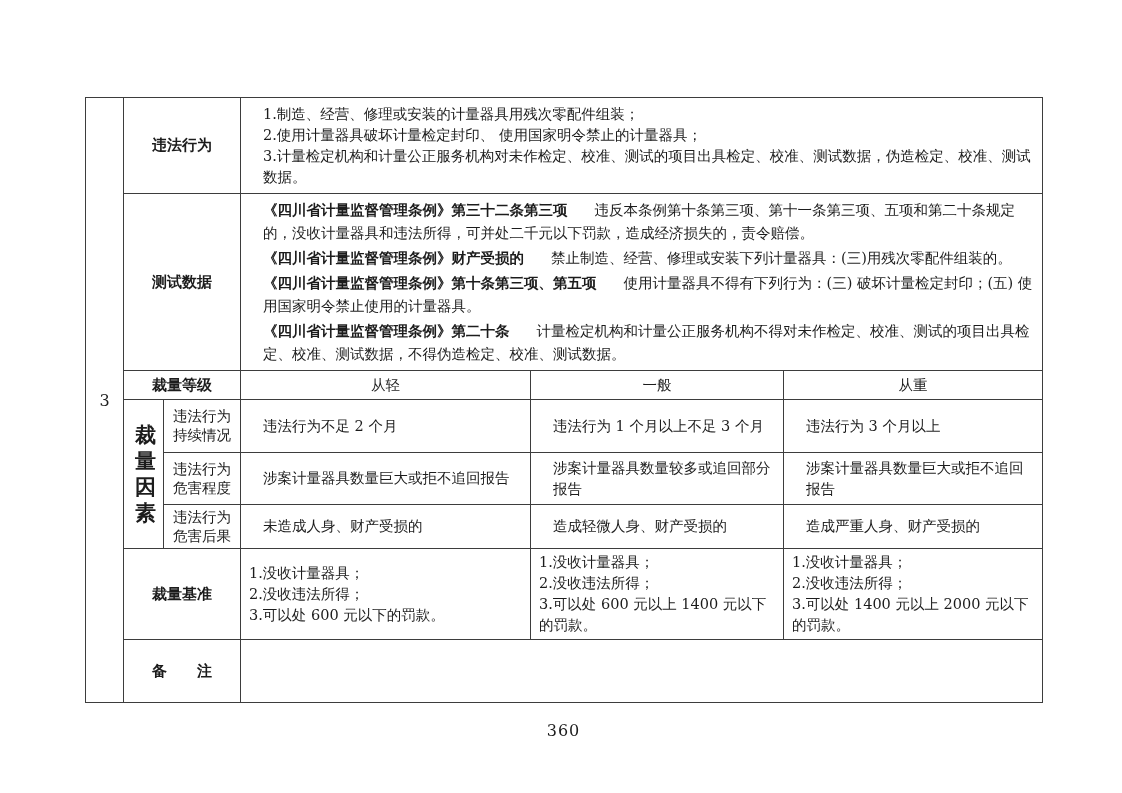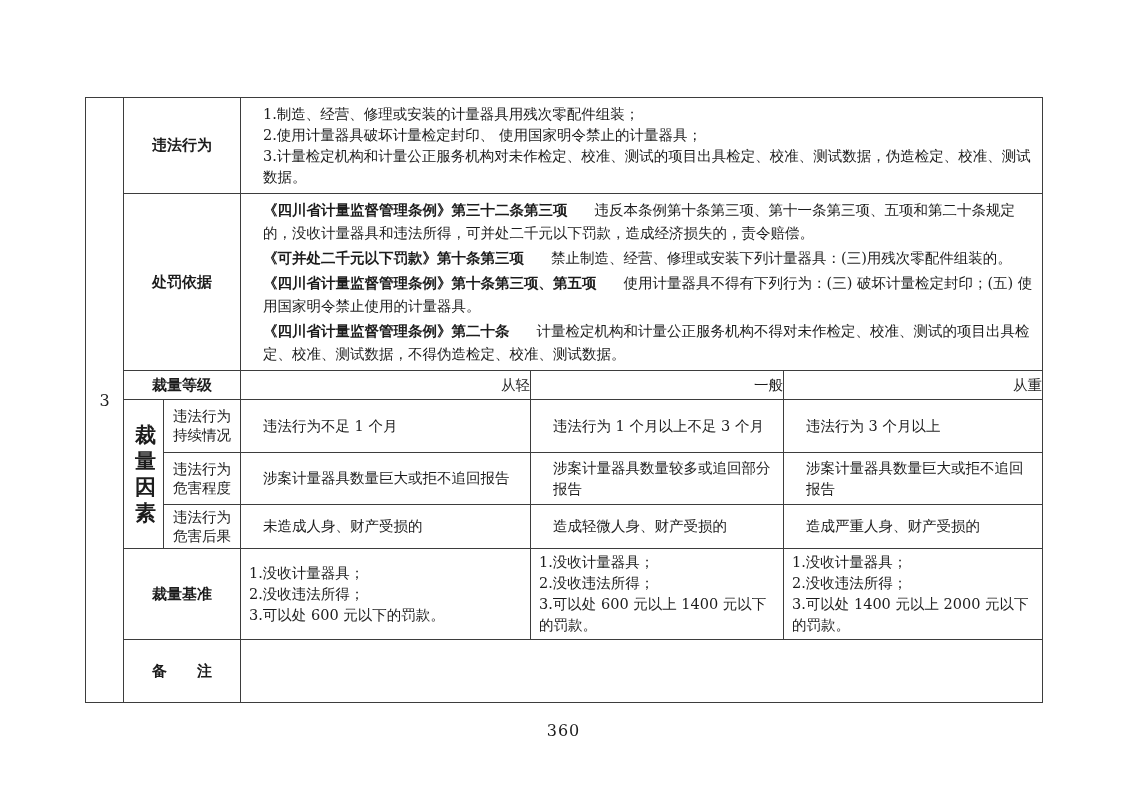--- a/index.html
+++ b/index.html
@@ -21,21 +21,21 @@
   tr.r2 td { height:170px; }
   tr.r3 td { height:29px; }
   tr.r4 td { height:53px; }
   tr.r5 td { height:52px; }
   tr.r6 td { height:44px; }
   tr.r7 td { height:79px; }
   tr.r8 td { height:63px; }
 
   td.num { text-align:center; font-size:16px; }
   td.lbl { text-align:center; font-weight:bold; font-size:15px; }
-  td.ctr { text-align:right; }
+  td.ctr { text-align:center; }
   td.content { padding:3px 5px 3px 22px; text-align:left; }
   .ml { white-space:pre-line; }
   td.sublbl { text-align:center; font-size:14.5px; line-height:19px; white-space:pre-line; }
   td.vert { vertical-align:middle; }
   .vtext {
     width:17px; margin:0 auto; font-weight:bold; font-size:21px;
     line-height:26px; word-break:break-all; text-align:center;
   }
   .law { margin:1px 0; line-height:23px; }
   .law b { margin-right:27px;margin-top:12px; }
@@ -60,41 +60,41 @@
     </colgroup>
     <tbody>
       <tr class="r1">
         <td class="num" rowspan="8">3</td>
         <td class="lbl" colspan="2">违法行为</td>
         <td class="content ml" colspan="3">1.制造、经营、修理或安装的计量器具用残次零配件组装；
 2.使用计量器具破坏计量检定封印、 使用国家明令禁止的计量器具；
 3.计量检定机构和计量公正服务机构对未作检定、校准、测试的项目出具检定、校准、测试数据，伪造检定、校准、测试数据。</td>
       </tr>
       <tr class="r2">
-        <td class="lbl" colspan="2">处罚依据</td>
+        <td class="lbl" colspan="2">测试数据</td>
         <td class="content" colspan="3">
           <p class="law"><b>《四川省计量监督管理条例》第三十二条第三项</b><span>违反本条例第十条第三项、第十一条第三项、五项和第二十条规定的，没收计量器具和违法所得，可并处二千元以下罚款，造成经济损失的，责令赔偿。</span></p>
-          <p class="law"><b>《可并处二千元以下罚款》第十条第三项</b><span>禁止制造、经营、修理或安装下列计量器具：(三)用残次零配件组装的。</span></p>
+          <p class="law"><b>《四川省计量监督管理条例》财产受损的</b><span>禁止制造、经营、修理或安装下列计量器具：(三)用残次零配件组装的。</span></p>
           <p class="law"><b>《四川省计量监督管理条例》第十条第三项、第五项</b><span>使用计量器具不得有下列行为：(三) 破坏计量检定封印；(五) 使用国家明令禁止使用的计量器具。</span></p>
           <p class="law"><b>《四川省计量监督管理条例》第二十条</b><span>计量检定机构和计量公正服务机构不得对未作检定、校准、测试的项目出具检定、校准、测试数据，不得伪造检定、校准、测试数据。</span></p>
         </td>
       </tr>
       <tr class="r3">
         <td class="lbl" colspan="2">裁量等级</td>
         <td class="ctr">从轻</td>
         <td class="ctr">一般</td>
         <td class="ctr">从重</td>
       </tr>
       <tr class="r4">
         <td class="vert" rowspan="3">
           <div class="vtext">裁量因素</div>
         </td>
         <td class="sublbl">违法行为
 持续情况</td>
-        <td class="content">违法行为不足 1 个月</td>
+        <td class="content">违法行为不足 2 个月</td>
         <td class="content">违法行为 1 个月以上不足 3 个月</td>
         <td class="content">违法行为 3 个月以上</td>
       </tr>
       <tr class="r5">
         <td class="sublbl">违法行为
 危害程度</td>
         <td class="content">涉案计量器具数量巨大或拒不追回报告</td>
         <td class="content">涉案计量器具数量较多或追回部分报告</td>
         <td class="content">涉案计量器具数量巨大或拒不追回报告</td>
       </tr>

